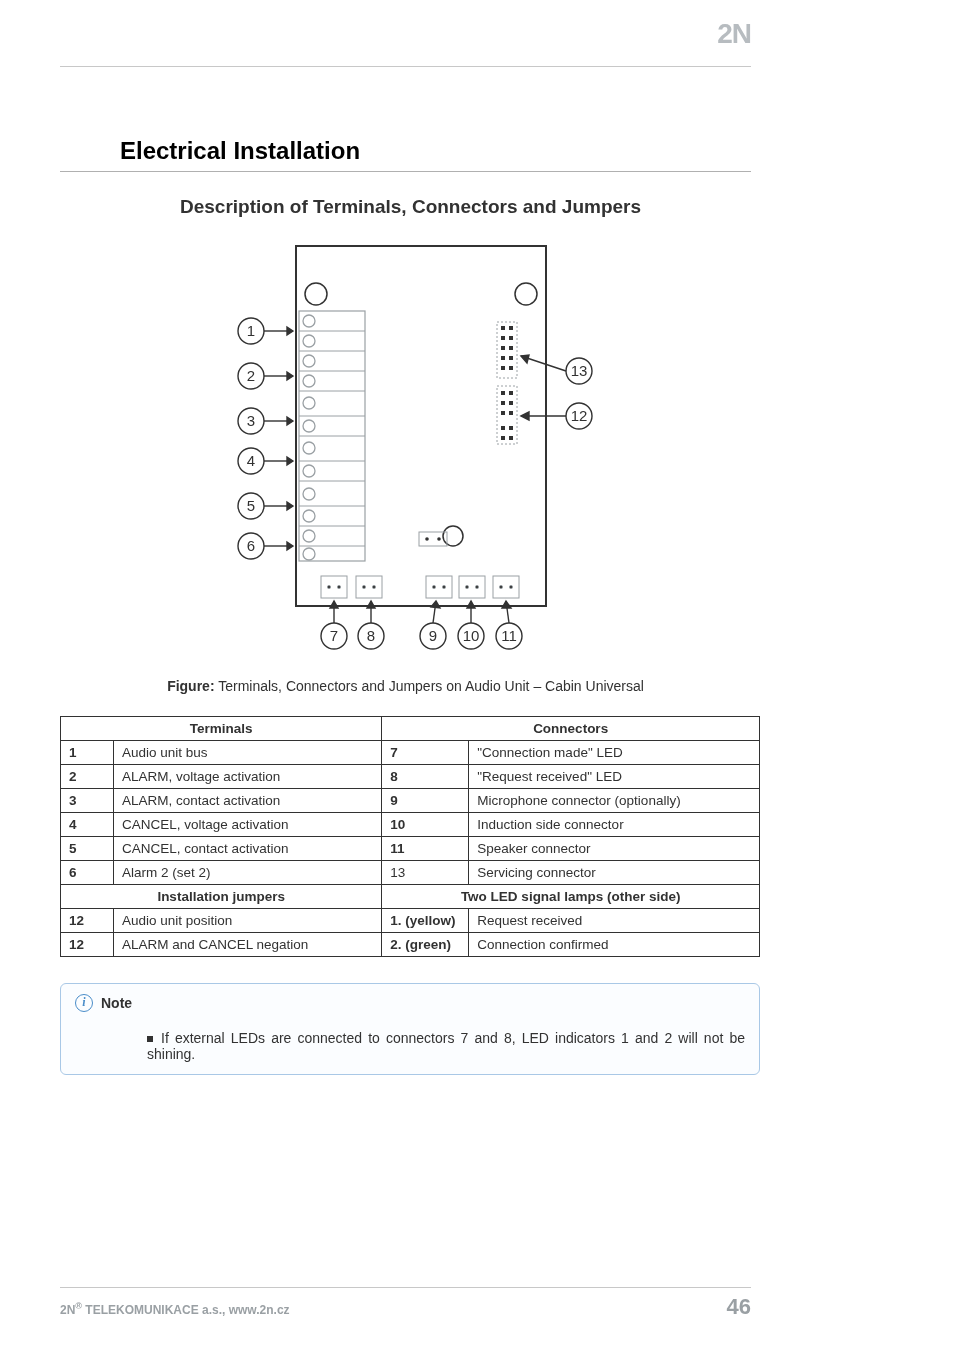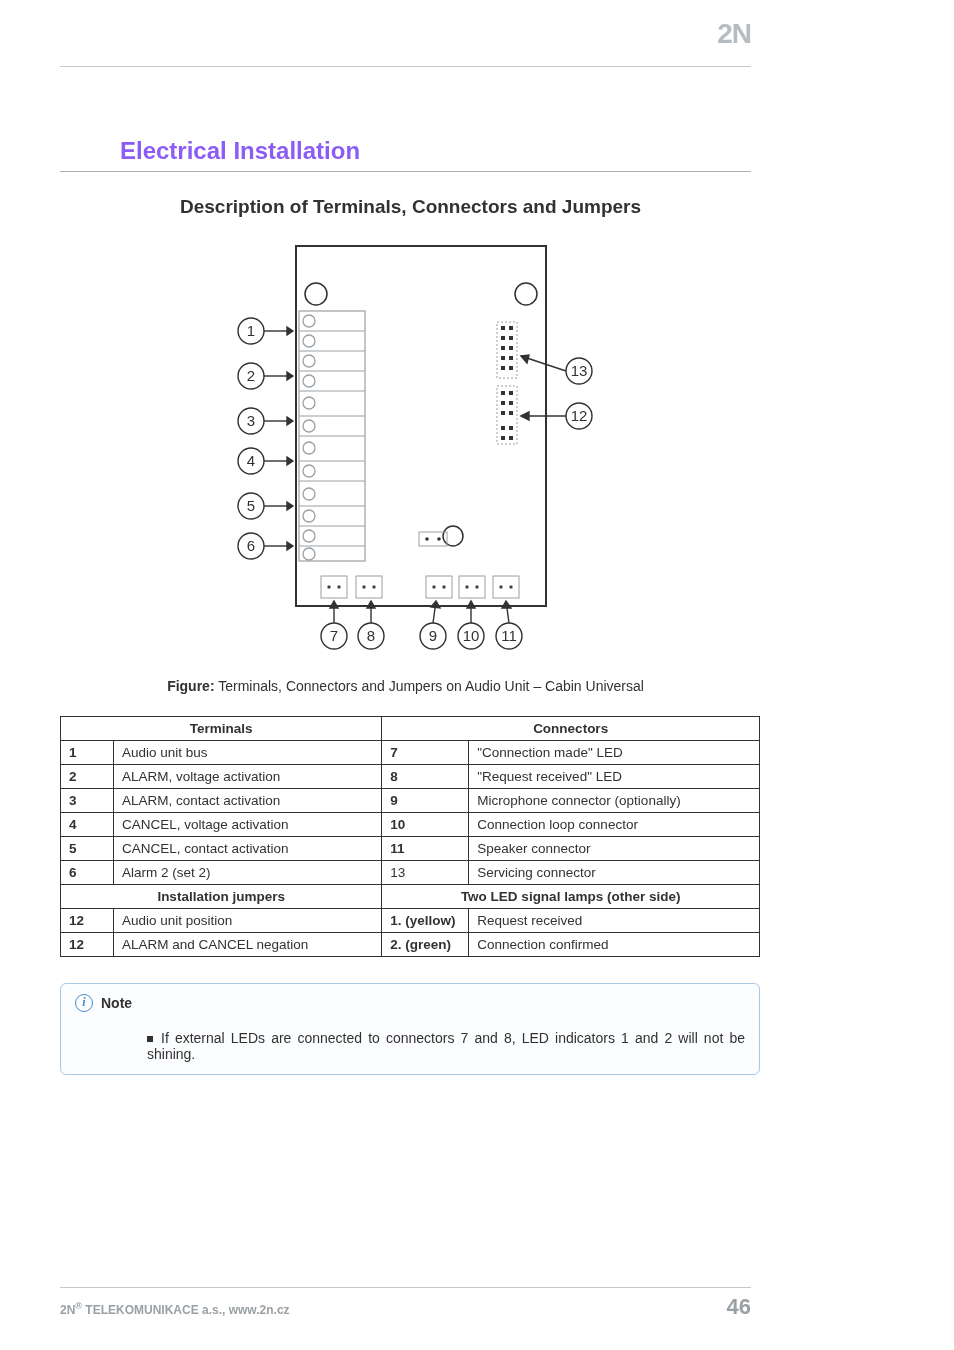--- a/index.html
+++ b/index.html
@@ -1,19 +1,19 @@
 <!DOCTYPE html>
 <html><head>
 <meta charset="utf-8">
 <style>
   html,body{margin:0;padding:0;background:#fff;font-family:Verdana,Geneva,sans-serif;color:#323232;}
   .page{width:811px;height:1350px;position:relative;box-sizing:border-box;padding:30px 60px 0 60px;}
   .logo{position:absolute;top:18px;right:60px;font-family:Arial,sans-serif;font-weight:900;font-size:28px;color:#b7bcc0;letter-spacing:-1px;}
   .hr-top{border:none;border-top:1px solid #c8c8c8;margin:36px 0 0 0;}
-  h2.section{font-family:Arial,Helvetica,sans-serif;font-weight:bold;font-size:24px;color:#8b5cf6;margin:70px 0 6px 60px;}
+  h2.section{font-family:Arial,Helvetica,sans-serif;font-weight:bold;font-size:24px;color:#000000;margin:70px 0 6px 60px;}
   .hr-sec{border:none;border-top:1px solid #b0b0b0;margin:0 0 24px 0;}
   h3.subsection{font-family:Arial,Helvetica,sans-serif;font-weight:bold;font-size:19px;color:#323232;margin:0 0 18px 120px;}
   .diagram-wrap{text-align:center;margin:0 0 18px 0;}
   .diagram{display:inline-block;}
   .caption{text-align:center;font-size:14px;margin:6px 0 22px 0;}
   .caption b{font-weight:bold;}
   table.terms{border-collapse:collapse;margin:0 auto 26px auto;width:700px;font-size:13.5px;}
   table.terms td, table.terms th{border:1px solid #323232;padding:4px 8px;text-align:left;vertical-align:middle;}
   table.terms .hdr{font-weight:bold;text-align:center;}
   table.terms .k{font-weight:bold;width:36px;}
@@ -248,21 +248,21 @@
     <tr>
           <td class="k">3</td>
           <td>ALARM, contact activation</td>
           <td class="k2">9</td>
           <td>Microphone connector (optionally)</td>
         </tr>
     <tr>
           <td class="k">4</td>
           <td>CANCEL, voltage activation</td>
           <td class="k2">10</td>
-          <td>Connection loop connector</td>
+          <td>Induction side connector</td>
         </tr>
     <tr>
           <td class="k">5</td>
           <td>CANCEL, contact activation</td>
           <td class="k2">11</td>
           <td>Speaker connector</td>
         </tr>
     <tr>
           <td class="k">6</td>
           <td>Alarm 2 (set 2)</td>

